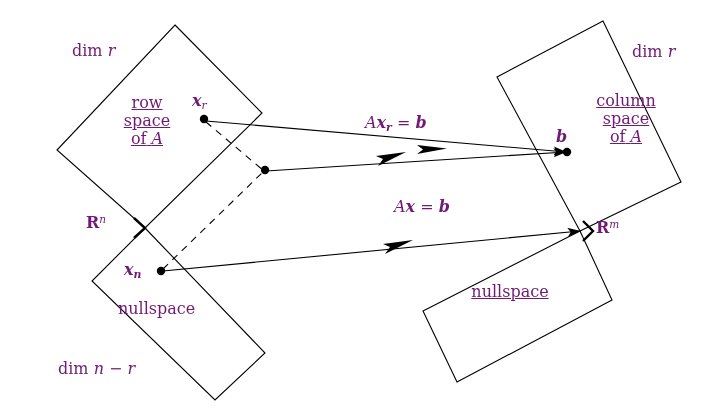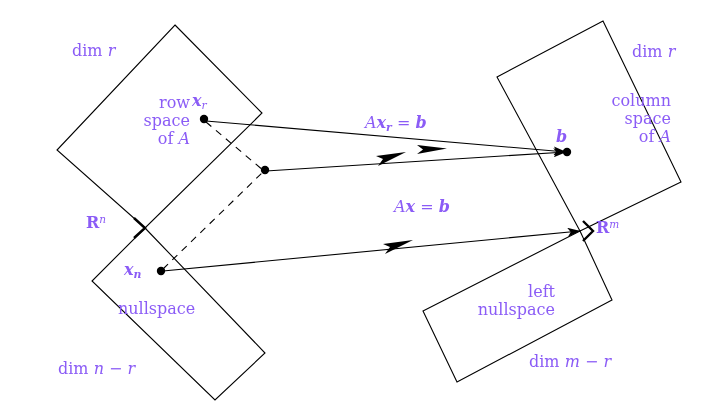--- a/index.html
+++ b/index.html
@@ -18,42 +18,42 @@
   svg.canvas {
     position: absolute;
     left: 0;
     top: 0;
     width: 711px;
     height: 417px;
   }
   .lbl {
     position: absolute;
     font-family: "DejaVu Serif", serif;
-    color: #8b5cf6;
+    color: #701a75;
     white-space: nowrap;
     line-height: 1.12;
     user-select: none;
   }
   .math { font-style: italic; }
   .upr { font-style: normal; }
   .bold-it { font-weight: bold; font-style: italic; }
   .bold-up { font-weight: bold; font-style: normal; }
   .sub {
     font-size: 0.68em;
     vertical-align: -0.28em;
     font-style: italic;
     font-weight: inherit;
   }
   .sup {
     font-size: 0.66em;
     vertical-align: 0.46em;
     font-style: italic;
     font-weight: normal;
   }
-  .ctr { text-align: right; }
+  .ctr { text-align: center; text-decoration: underline; }
 </style>
 </head>
 <body>
 
 <div id="diagram-root">
 
   <svg class="canvas" viewBox="0 0 711 417">
     <defs>
       <marker id="arrowhead" markerWidth="13" markerHeight="9" refX="12.5" refY="4.5" orient="auto" markerUnits="userSpaceOnUse">
         <path d="M0,0 L13,4.5 L0,9 L3.2,4.5 Z" fill="#000000"></path>
@@ -158,22 +158,17 @@
       <span class="upr">of</span>
       <span class="math">A</span>
     </div>
   </div>
 
   <div class="lbl" style="left:596px; top:219px; font-size:16px;">
     <span class="bold-up">R</span><span class="sup">m</span>
   </div>
 
   <div class="lbl ctr" style="left:465px; top:283px; font-size:16px; width:90px;">
-    <div class="upr">left</div>
     <div class="upr">nullspace</div>
   </div>
 
-  <div class="lbl" style="left:529px; top:353px; font-size:16px;">
-    <span class="upr">dim</span>
-    <span class="math">m − r</span>
-  </div>
 
 </div>
 
 </body></html>

